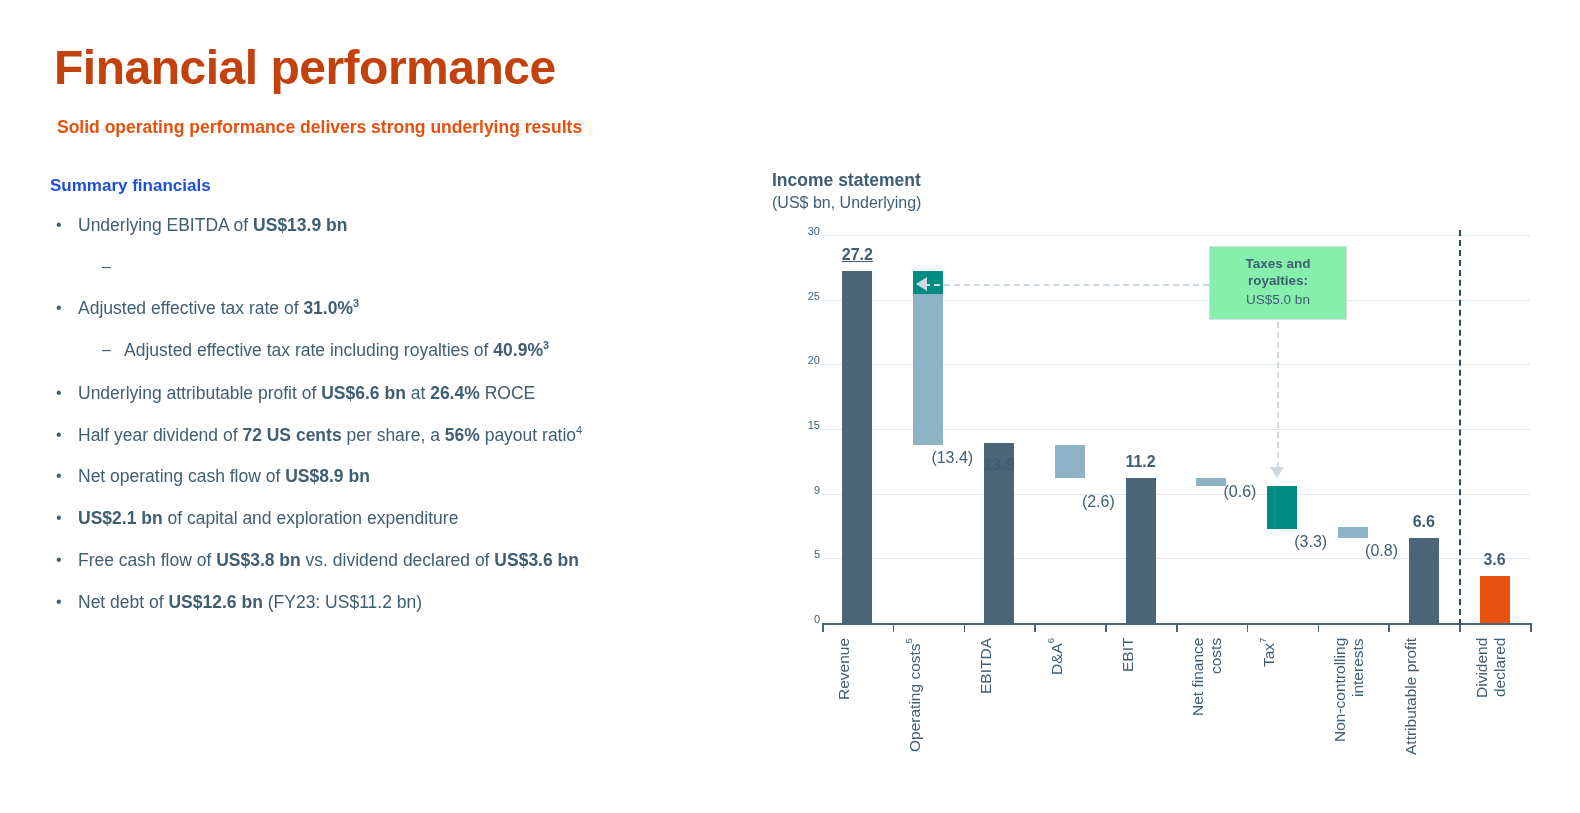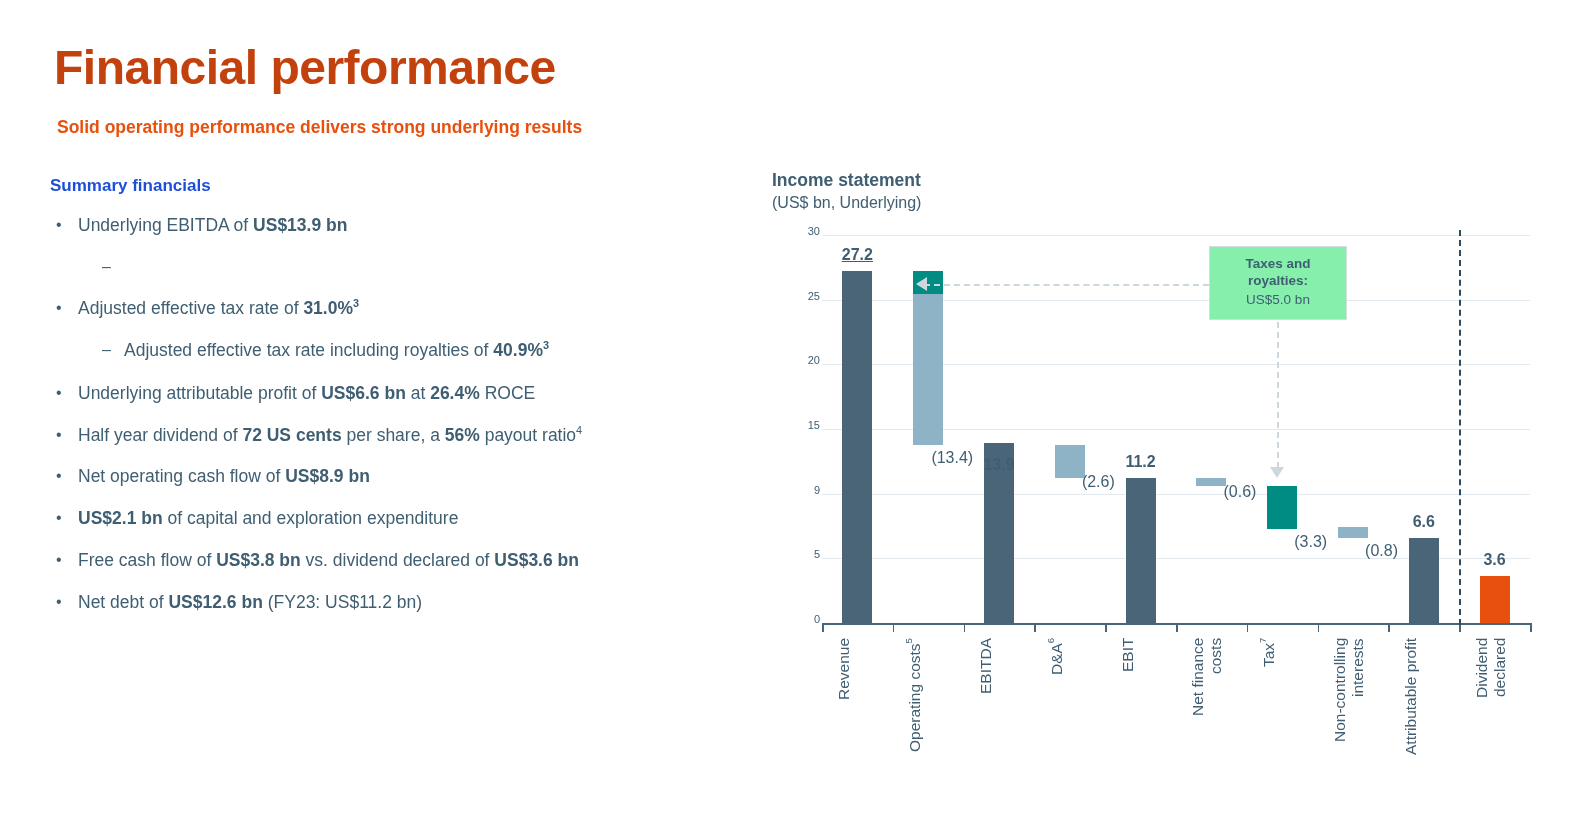--- a/index.html
+++ b/index.html
@@ -316,21 +316,21 @@
       </div>
     <div id="bars-layer">
         <div class="bar" style="left: 70.4px; top: 101.213px; width: 30px; height: 351.787px; background: rgb(74, 101, 120);"></div>
         <div class="bar-value" style="width: 90px; left: 40.4px; top: 76.2133px; text-decoration: underline;">27.2</div>
         <div class="bar" style="left: 141.2px; top: 101.213px; width: 30px; height: 23.28px; background: rgb(0, 140, 130);"></div>
         <div class="bar" style="left: 141.2px; top: 124.493px; width: 30px; height: 150.027px; background: rgb(143, 179, 198);"></div>
         <div class="bar-value negative" style="width: 90px; left: 111.2px; top: 278.52px;">(13.4)</div>
         <div class="bar" style="left: 212px; top: 273.227px; width: 30px; height: 179.773px; background: rgb(74, 101, 120);"></div>
         <div class="bar-value" style="width: 90px; left: 182px; top: 263px; margin-top: 23px;">13.9</div>
         <div class="bar" style="left: 282.8px; top: 274.52px; width: 30px; height: 33.6267px; background: rgb(143, 179, 198);"></div>
-        <div class="bar-value negative" style="width: 90px; left: 252.8px; top: 303px;">(2.6)</div>
+        <div class="bar-value negative" style="width: 90px; left: 252.8px; top: 323px;">(2.6)</div>
         <div class="bar" style="left: 353.6px; top: 308.147px; width: 30px; height: 144.853px; background: rgb(74, 101, 120);"></div>
         <div class="bar-value" style="width: 90px; left: 323.6px; top: 283.147px;">11.2</div>
         <div class="bar" style="left: 424.4px; top: 308.147px; width: 30px; height: 7.76px; background: rgb(143, 179, 198);"></div>
         <div class="bar-value negative" style="width: 90px; left: 394.4px; top: 313px;">(0.6)</div>
         <div class="bar" style="left: 495.2px; top: 315.907px; width: 30px; height: 42.68px; background: rgb(0, 140, 130);"></div>
         <div class="bar-value negative" style="width: 90px; left: 465.2px; top: 362.587px;">(3.3)</div>
         <div class="bar" style="left: 566px; top: 357.293px; width: 30px; height: 10.3467px; background: rgb(143, 179, 198);"></div>
         <div class="bar-value negative" style="width: 90px; left: 536px; top: 371.64px;">(0.8)</div>
         <div class="bar" style="left: 636.8px; top: 367.64px; width: 30px; height: 85.36px; background: rgb(74, 101, 120);"></div>
         <div class="bar-value" style="width: 90px; left: 606.8px; top: 342.64px;">6.6</div>

